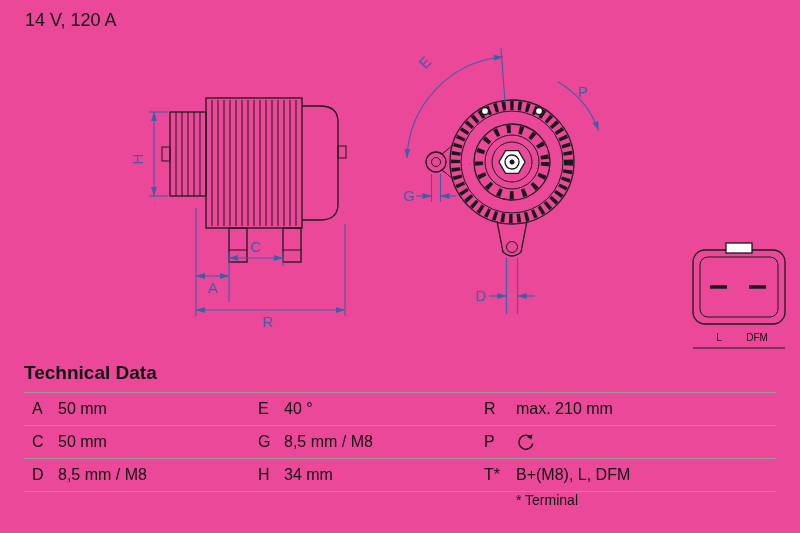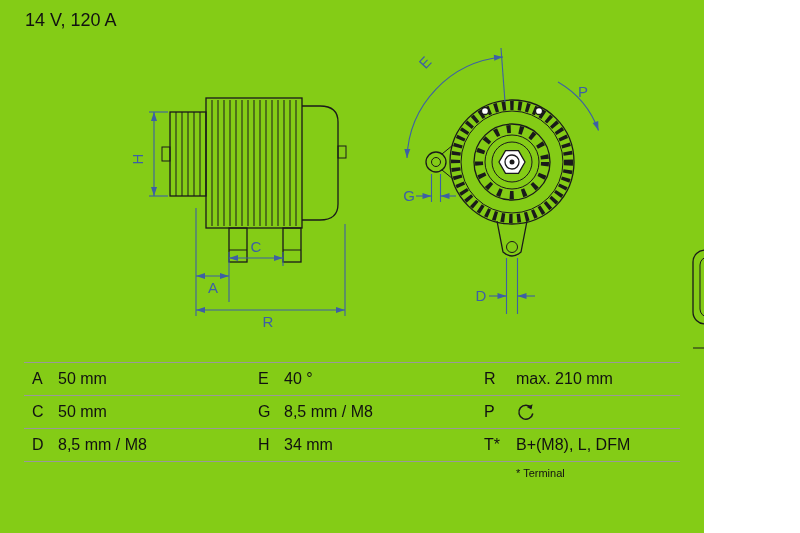--- a/index.html
+++ b/index.html
@@ -1,18 +1,18 @@
 <!DOCTYPE html>
 <html style="--dimension-blue: #3d5fa5; --drawing-black: #1a1a1a; --table-line: #999999; --text-color: #111111;"><head>
 <meta charset="utf-8">
 <style>
   * { margin:0; padding:0; box-sizing:border-box; }
   html,body { background:#fff; }
   body { font-family:"Liberation Sans", sans-serif; color:var(--text-color,#111); }
-  .page { position:relative; width:704px; height:533px; background:#84cc16; overflow:hidden; }
+  .page { position:relative; width:800px; height:533px; background:#ec4899; overflow:hidden; }
 
   .rating { position:absolute; top:10px; left:25px; font-size:18px; color:var(--text-color,#111); }
 
   .drawing { position:absolute; top:0; left:0; }
   svg { font-family:"Liberation Sans", sans-serif; }
   svg .ln   { stroke:var(--drawing-black,#1a1a1a); stroke-width:1.3; fill:none; }
   svg .lnt  { stroke:var(--drawing-black,#1a1a1a); stroke-width:1; fill:none; }
   svg .lnf  { stroke:var(--drawing-black,#1a1a1a); stroke-width:1.3; fill:#fff; }
   svg .slot-ring { stroke:var(--drawing-black,#1a1a1a); fill:none; }
   svg .pin  { stroke:var(--drawing-black,#1a1a1a); stroke-width:3.5; fill:none; }
@@ -24,21 +24,21 @@
   .tech { position:absolute; left:24px; right:24px; top:362px; }
   .tech h2 { font-size:19px; font-weight:bold; margin-bottom:8px; color:var(--text-color,#111); }
   table.specs { width:100%; border-collapse:collapse; table-layout:fixed; }
   .specs td { border-top:1px solid var(--table-line,#999); font-size:16px; height:33px;
               padding:0 0 0 8px; vertical-align:middle; color:var(--text-color,#111); }
   .specs tr:last-child td { border-bottom:1px solid var(--table-line,#999); }
   .specs col.ck  { width:26px; }
   .specs col.cv  { width:200px; }
   .specs col.ck3 { width:32px; }
   .rot-icon { display:inline-block; vertical-align:middle; }
-  .footnote { margin-top:5px; padding-left:492px; font-size:11px; color:var(--text-color,#222); }
+  .footnote { padding-left:492px; font-size:14px; color:var(--text-color,#222); }
 </style>
 </head>
 <body>
 
 <div class="page">
 
   <div class="rating">14 V, 120 A</div>
 
   <svg class="drawing" width="800" height="360" viewBox="0 0 800 360">
 
@@ -158,20 +158,21 @@
       <rect x="700" y="257" width="78" height="60" rx="8" class="lnt"></rect>
       <line x1="710" y1="287" x2="727" y2="287" class="pin"></line>
       <line x1="749" y1="287" x2="766" y2="287" class="pin"></line>
       <text x="719" y="341" text-anchor="middle" class="pin-text">L</text>
       <text x="757" y="341" text-anchor="middle" class="pin-text">DFM</text>
       <line x1="693" y1="348" x2="785" y2="348" class="lnt"></line>
     </g>
   </svg>
 
   <div class="tech">
+    <h2>Technical Data</h2>
     <table class="specs">
       <colgroup>
         <col class="ck">
           <col class="cv">
           <col class="ck">
           <col class="cv">
           <col class="ck3">
           <col>
       </colgroup>
       <tbody>

